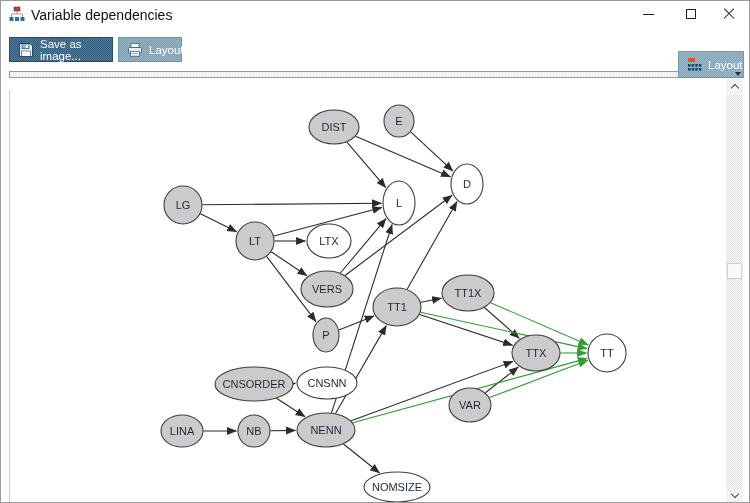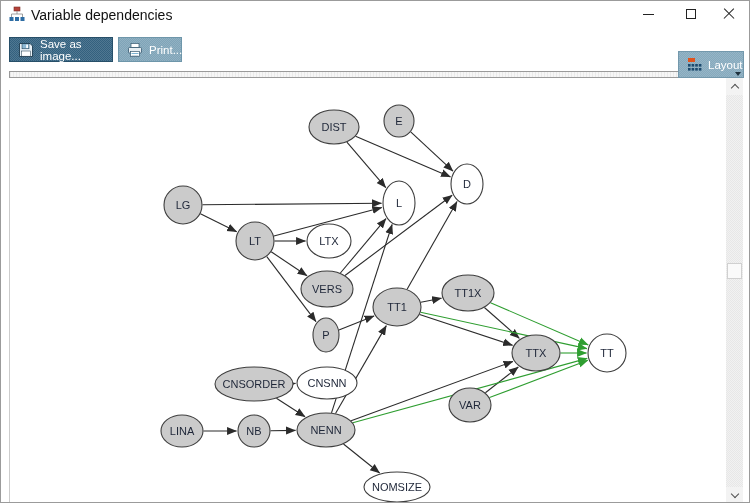--- a/index.html
+++ b/index.html
@@ -102,21 +102,21 @@
       <span>Save as image...</span>
     </div>
     <div class="tbtn tbtn-print">
       <svg width="16" height="16" viewBox="0 0 16 16">
         <rect x="4" y="1.5" width="8" height="4" fill="#fff" stroke="#35586e" stroke-width="0.7"></rect>
         <rect x="1.5" y="5.5" width="13" height="5.5" rx="1" fill="#e8eef2" stroke="#35586e" stroke-width="0.8"></rect>
         <rect x="3.5" y="9.5" width="9" height="5" fill="#fff" stroke="#35586e" stroke-width="0.7"></rect>
         <rect x="4.5" y="11" width="7" height="1" fill="#7db3d2"></rect>
         <rect x="4.5" y="13" width="7" height="1" fill="#c9d6de"></rect>
       </svg>
-      <span>Print...</span>
+      <span>Layout...</span>
     </div>
     <div class="tbtn tbtn-layout">
       <svg width="15" height="15" viewBox="0 0 15 15">
         <rect x="1" y="1" width="7" height="4" fill="#e0541e"></rect>
         <rect x="1" y="7" width="2.6" height="2.6" fill="#1c4a6e"></rect>
           <rect x="4.6" y="7" width="2.6" height="2.6" fill="#1c4a6e"></rect>
           <rect x="8.2" y="7" width="2.6" height="2.6" fill="#1c4a6e"></rect>
           <rect x="11.8" y="7" width="2.6" height="2.6" fill="#1c4a6e"></rect>
         <rect x="1" y="11" width="2.6" height="2.6" fill="#1c4a6e"></rect>
           <rect x="4.6" y="11" width="2.6" height="2.6" fill="#1c4a6e"></rect>

